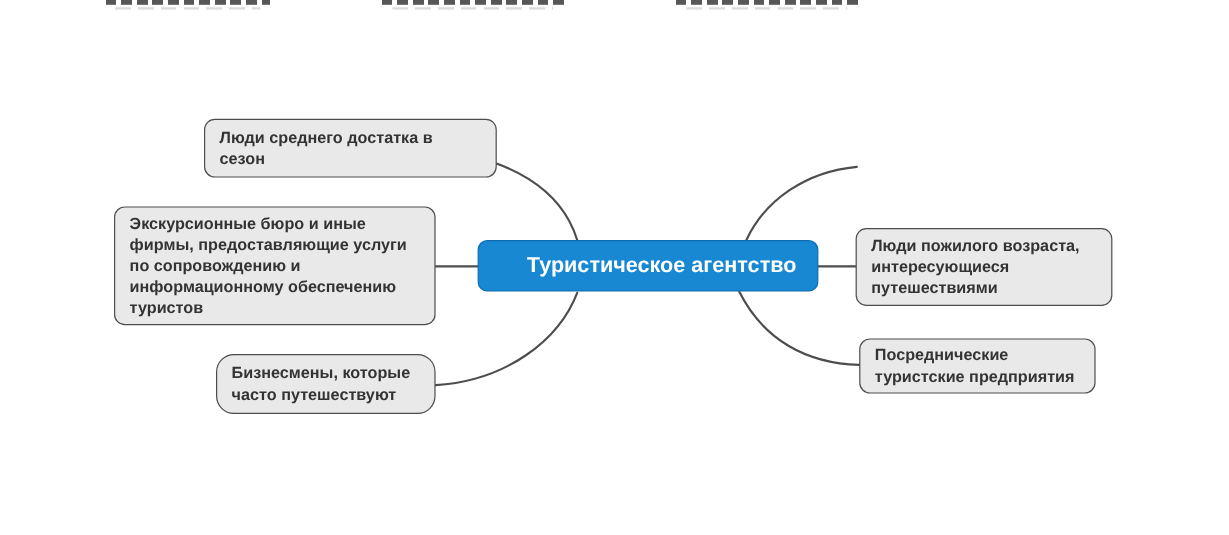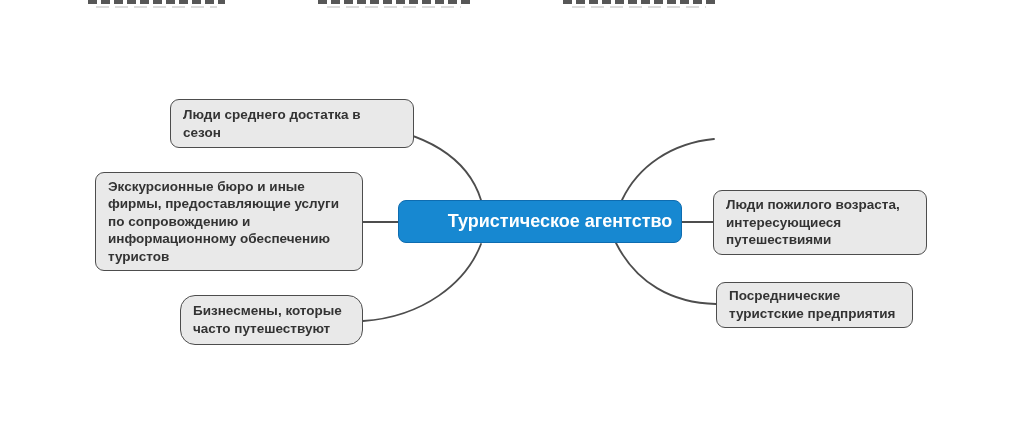--- a/index.html
+++ b/index.html
@@ -36,21 +36,20 @@
     white-space: pre-line;
   }
   .node-center {
     position: absolute;
     box-sizing: border-box;
     background: #1788d1;
     border: 1.6px solid #0e6cb0;
     border-radius: 8px;
     display: flex;
     align-items: center;
-    justify-content: center;
     color: #ffffff;
     font-size: 18px;
     font-weight: bold;
     white-space: pre-line;
     padding-left: 40px;
   }
   
   .fragment {
     position: absolute;
     top: 0;

